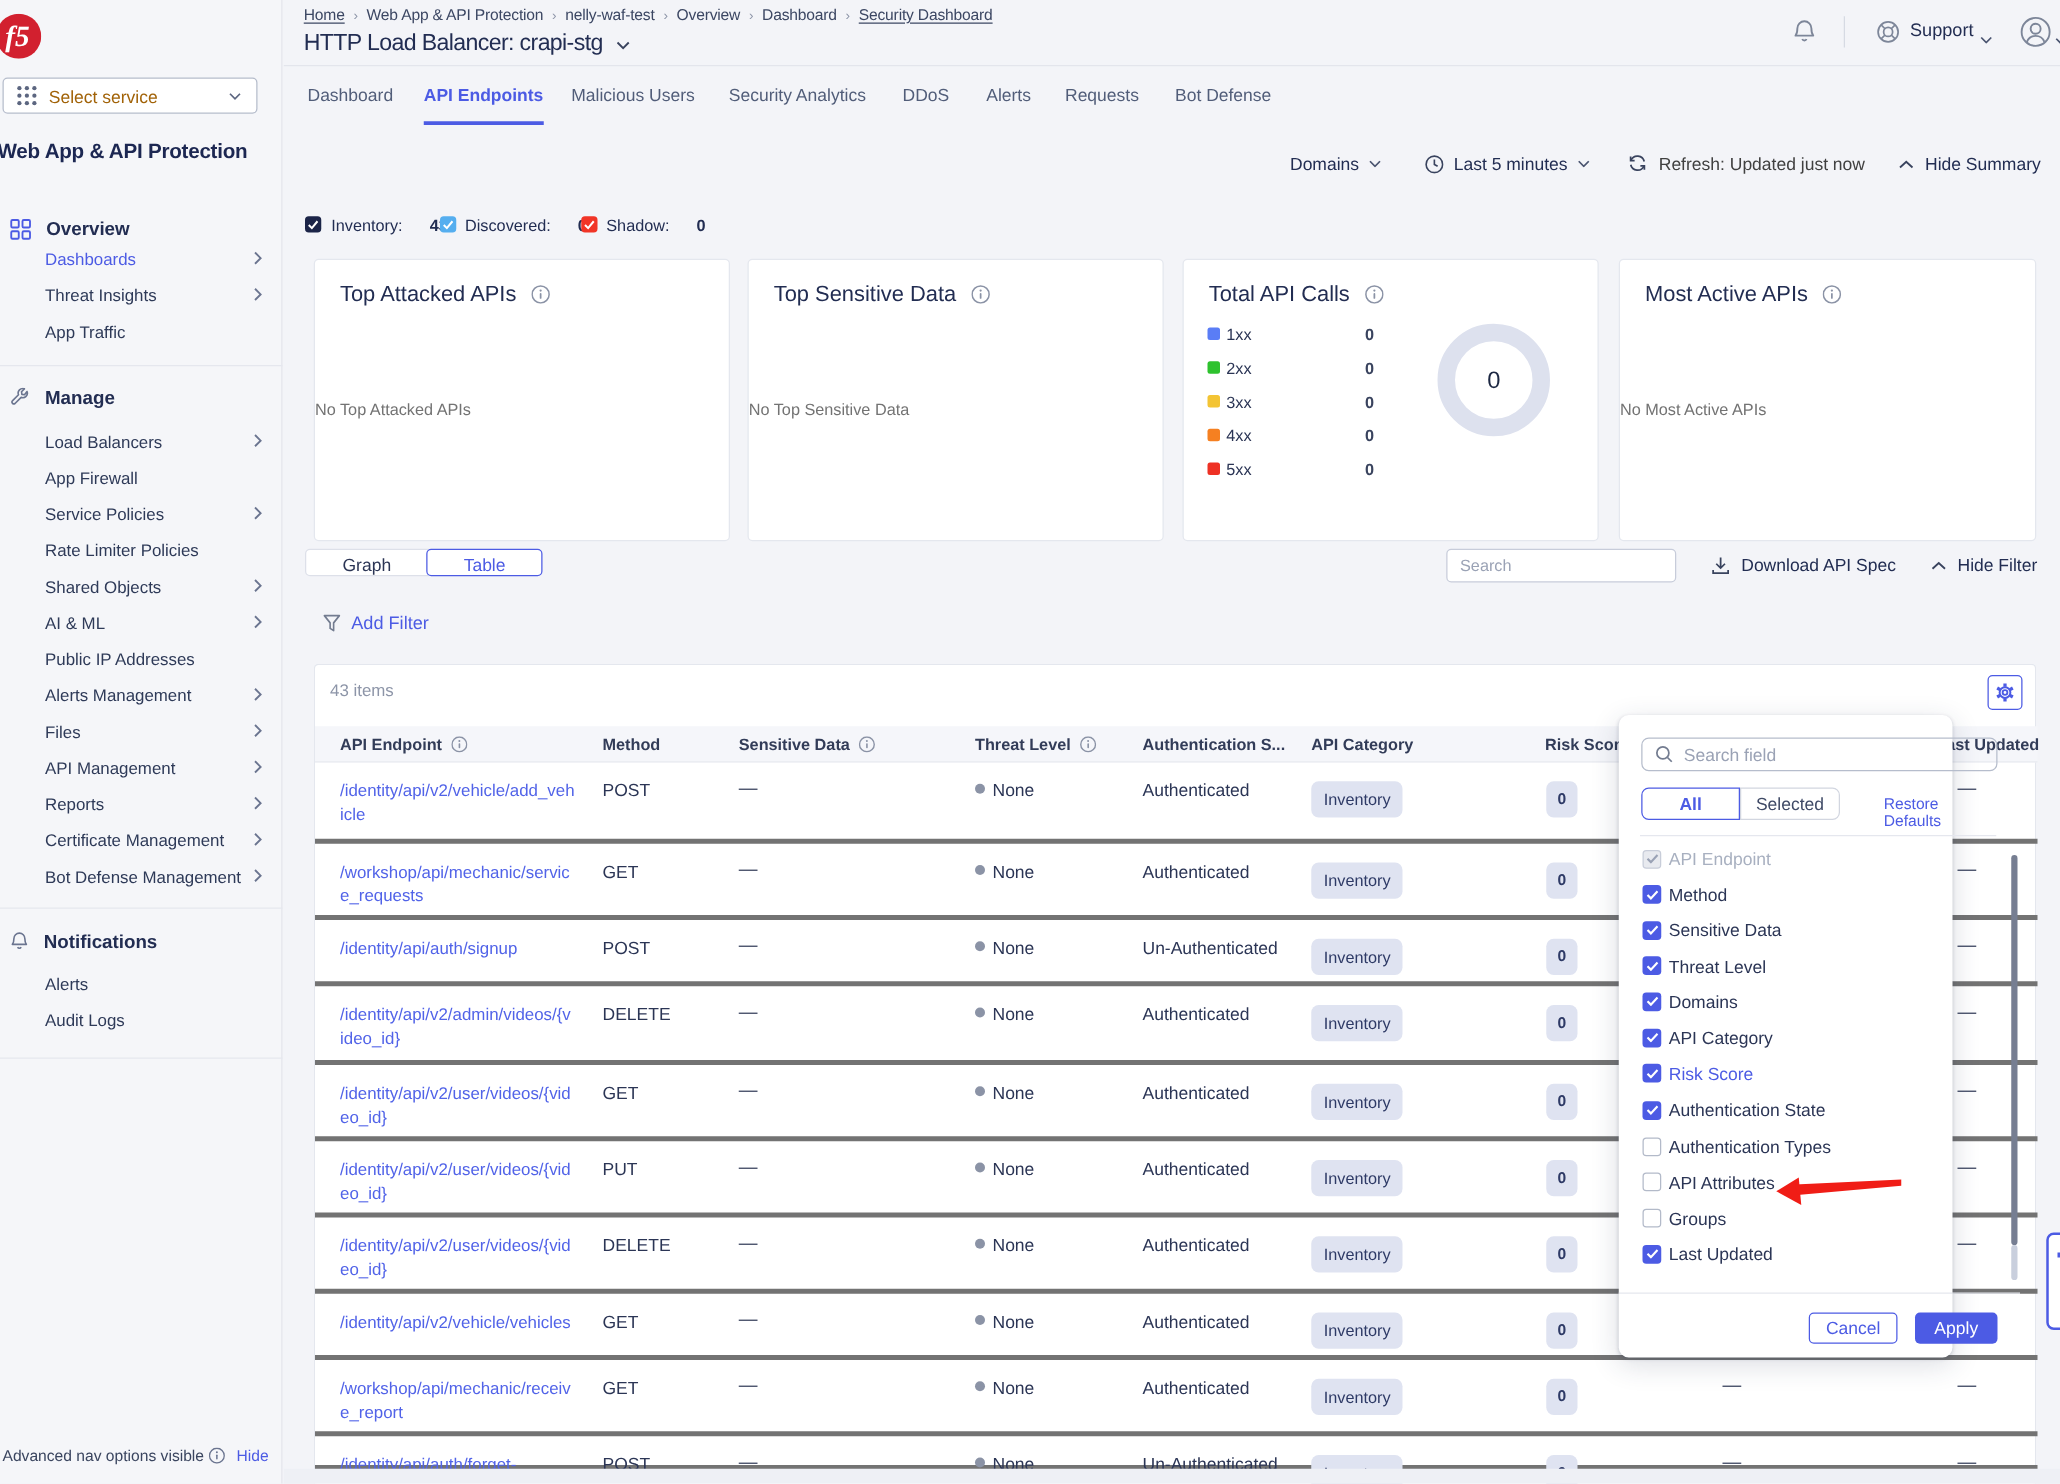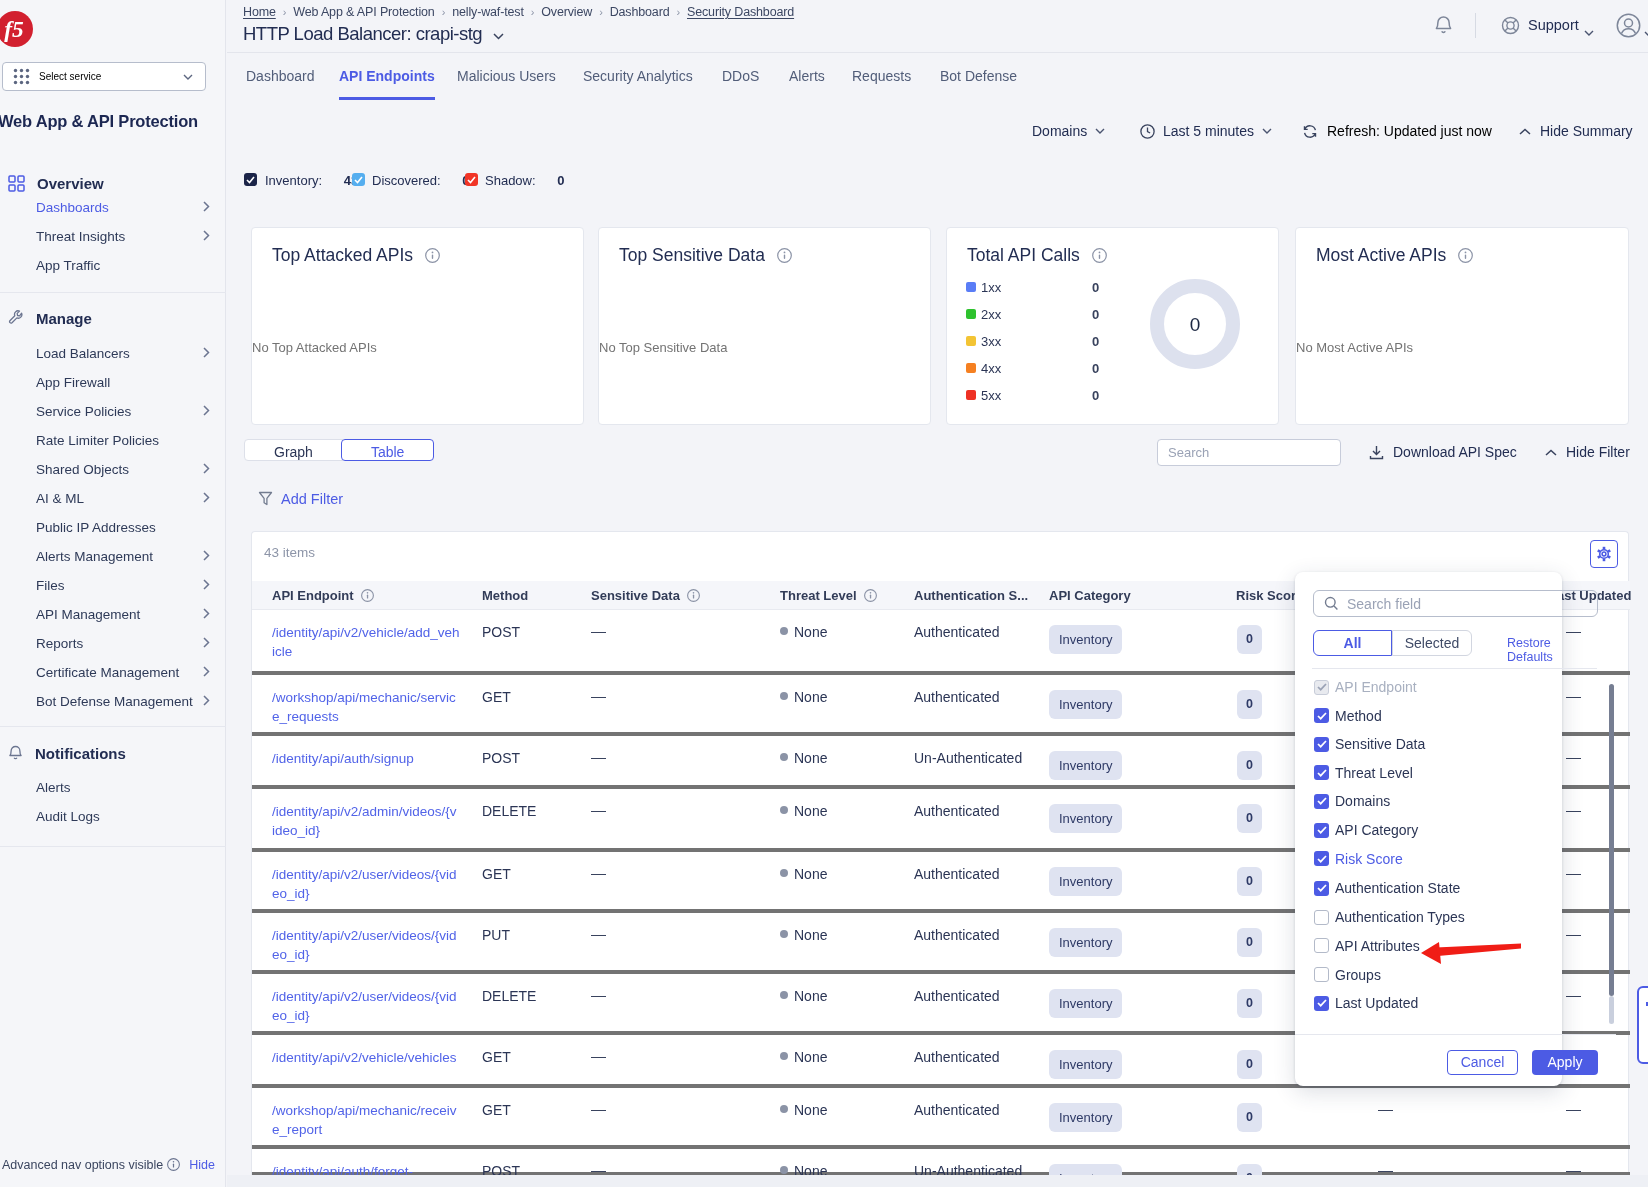--- a/index.html
+++ b/index.html
@@ -5,21 +5,21 @@
 * { margin:0; padding:0; box-sizing:border-box; }
 html,body { width:1648px; height:1187px; overflow:hidden; }
 body { font-family:"Liberation Sans", sans-serif; background:#f3f4f8; color:#2b3555; position:relative; }
 .abs { position:absolute; }
 
 
 #sidebar { position:absolute; left:0; top:0; width:226px; height:1187px; background:#f5f6f9; border-right:1px solid #e3e5ec; }
 #logo { position:absolute; left:-3px; top:11px; width:36px; height:36px; }
 #selsvc { position:absolute; left:2px; top:62px; width:204px; height:29px; background:#fff; border:1px solid #b6bdcc; border-radius:4px; display:flex; align-items:center; }
 #selsvc .grid { margin-left:10px; }
-#selsvc .txt { margin-left:9px; font-size:10px; color:#000000; }
+#selsvc .txt { margin-left:9px; font-size:14px; color:#a16207; }
 #selsvc .chev { position:absolute; right:12px; top:11px; }
 #sidetitle { position:absolute; left:-2px; top:112px; font-size:16.5px; font-weight:bold; color:#1c2752; letter-spacing:-0.2px; }
 .sec-h { display:flex; align-items:center; font-size:15px; font-weight:bold; color:#222d52; height:30px; }
 .sec-h svg { margin-left:8px; margin-right:12px; }
 .mitem { position:absolute; left:0; width:226px; height:29px; line-height:29px; padding-left:36px; font-size:13.5px; color:#2e3a58; }
 .mitem.blue { color:#4c5be4; }
 .mitem .arr { position:absolute; right:16px; top:8px; }
 .sep { position:absolute; left:0; width:226px; border-top:1px solid #e5e7ee; }
 #advline { position:absolute; left:0px; top:1158px; width:226px; font-size:12.5px; color:#3a455f; }
 #advline a { color:#4c5be4; text-decoration:none; }
@@ -37,21 +37,21 @@
 #tabs .tab.act { color:#4c5be4; font-weight:bold; border-bottom:3px solid #4c5be4; }
 
 
 #chips { position:absolute; left:0; top:0; font-size:13px; color:#222d52; }
 .cbx { position:absolute; top:173px; width:13px; height:13px; border-radius:3px; display:inline-flex; align-items:center; justify-content:center; }
 .cbx svg { display:block; }
 #chips .lab { position:absolute; top:173px; white-space:nowrap; }
 #chips b { margin-left:18px; }
 
 
-.card { position:absolute; top:227px; height:198px; background:#fff; border:1px solid #e4e7ee; border-radius:4px; }
+.card { position:absolute; top:207px; height:226px; background:#fff; border:1px solid #e4e7ee; border-radius:4px; }
 .card .ttl { position:absolute; left:20px; top:17px; font-size:17.5px; font-weight:500; color:#222d52; display:flex; align-items:center; }
 .card .ttl svg { margin-left:12px; }
 .card .empty { position:absolute; width:100%; text-align:left; top:112px; font-size:13px; color:#737373; }
 
 
 .leg-row { position:absolute; left:19px; height:10px; font-size:13px; color:#2b3555; }
 .leg-sq { position:absolute; left:0; top:0; width:10px; height:10px; border-radius:2px; }
 .leg-lab { position:absolute; left:15px; top:-2px; }
 .leg-val { position:absolute; left:126px; top:-2px; font-weight:bold; color:#39435e; }
 
@@ -250,21 +250,21 @@
 
 <div class="abs" style="left:1032px;top:123px;display:flex;align-items:center;font-size:14px;color:#222d52">Domains<svg width="10" height="6" viewBox="0 0 10 6" style="margin-left:8px">
       <path d="M1 1l4 4 4-4" fill="none" stroke="#4a5470" stroke-width="1.4"></path>
     </svg></div>
 <div class="abs" style="left:1140px;top:123px;display:flex;align-items:center;font-size:14px;color:#222d52"><svg width="15" height="15" viewBox="0 0 15 15" style="margin-right:8px">
       <circle cx="7.5" cy="7.5" r="6.6" fill="none" stroke="#39435e" stroke-width="1.3"></circle>
       <path d="M7.5 3.6v4l2.6 1.4" fill="none" stroke="#39435e" stroke-width="1.3"></path>
     </svg>Last 5 minutes<svg width="10" height="6" viewBox="0 0 10 6" style="margin-left:8px">
       <path d="M1 1l4 4 4-4" fill="none" stroke="#4a5470" stroke-width="1.4"></path>
     </svg></div>
-<div class="abs" style="left:1302px;top:123px;display:flex;align-items:flex-end;font-size:14px;color:#000000"><svg width="16" height="15" viewBox="0 0 16 15" style="margin-right:9px">
+<div class="abs" style="left:1302px;top:123px;display:flex;align-items:flex-start;font-size:14px;color:#404040"><svg width="16" height="15" viewBox="0 0 16 15" style="margin-right:9px">
       <path d="M13.4 6.2a5.6 5.6 0 0 0-10.6-1M2.6 8.8a5.6 5.6 0 0 0 10.6 1" fill="none" stroke="#39435e" stroke-width="1.4"></path>
       <path d="M2.5 2.2v3.2h3.2M13.5 12.8V9.6h-3.2" fill="none" stroke="#39435e" stroke-width="1.4"></path>
     </svg>Refresh: Updated just now</div>
 <div class="abs" style="left:1519px;top:123px;display:flex;align-items:center;font-size:14px;color:#222d52"><svg width="12" height="7" viewBox="0 0 12 7" style="margin-right:9px">
       <path d="M1 6l5-4.5L11 6" fill="none" stroke="#39435e" stroke-width="1.5"></path>
     </svg>Hide Summary</div>
 
 <div id="chips">
   <span class="cbx" style="left:244px;background:#1b2448">
       <svg width="9" height="8" viewBox="0 0 9 8">

